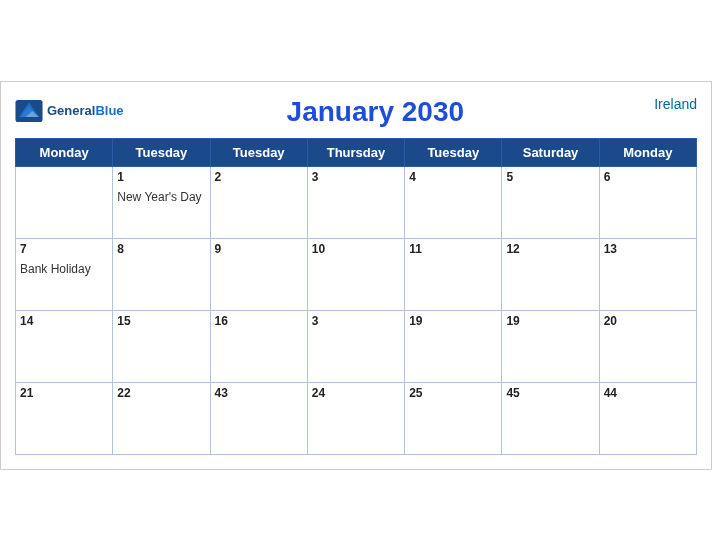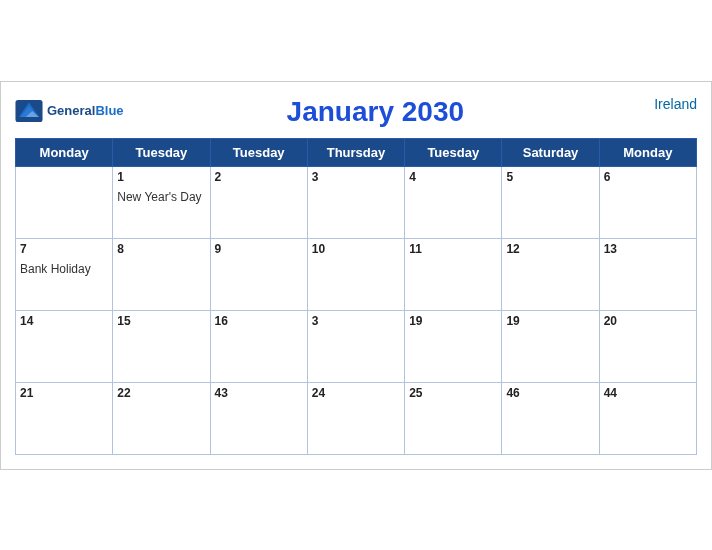--- a/index.html
+++ b/index.html
@@ -207,21 +207,21 @@
           <td>
             <span class="day-number">43</span>
           </td>
           <td>
             <span class="day-number">24</span>
           </td>
           <td>
             <span class="day-number">25</span>
           </td>
           <td>
-            <span class="day-number">46</span>
+            <span class="day-number">45</span>
           </td>
           <td>
             <span class="day-number">44</span>
           </td>
         </tr>
       </tbody>
   </table>
 </div>
 
 </body></html>

